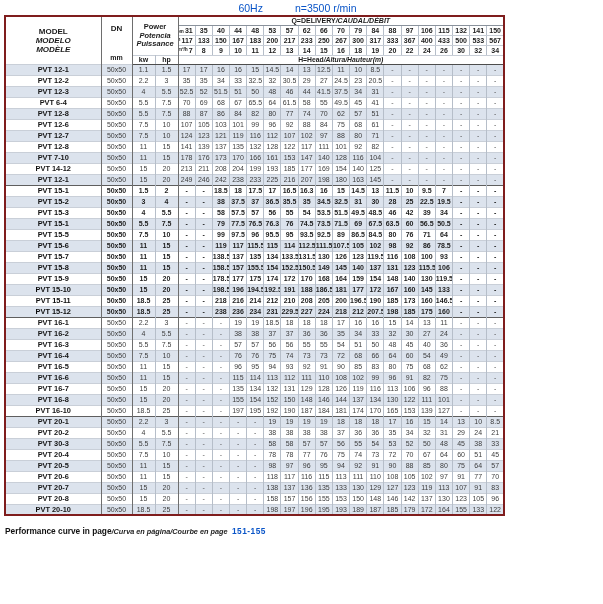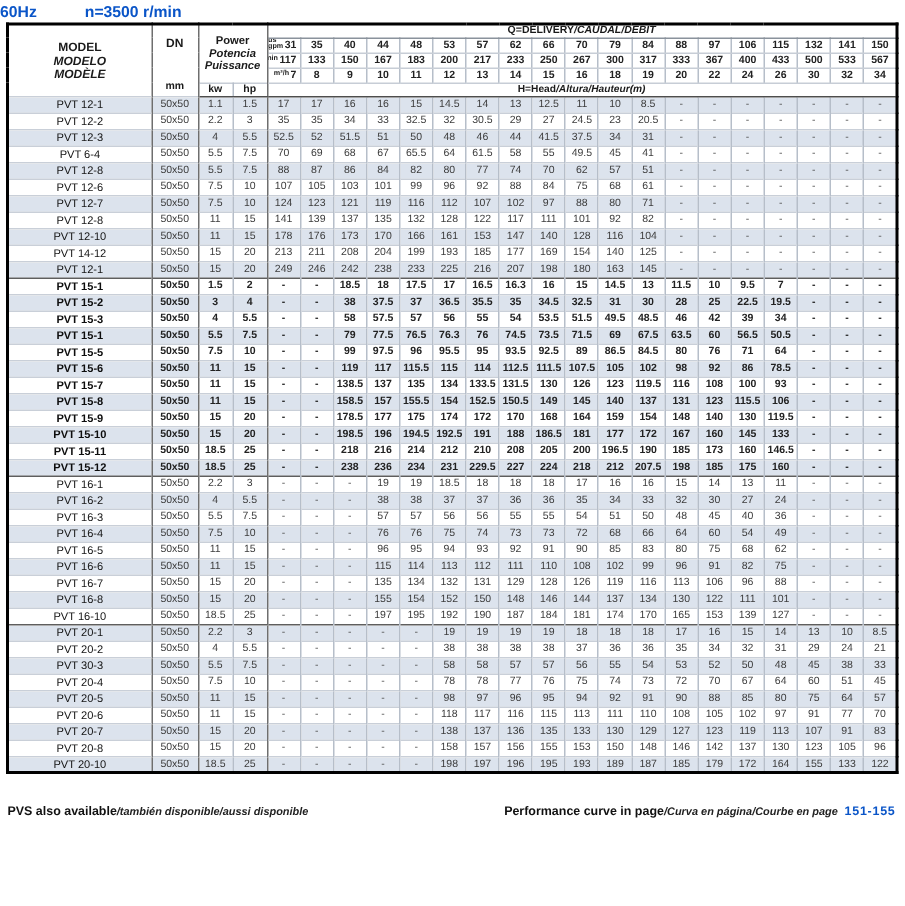--- a/index.html
+++ b/index.html
@@ -4,29 +4,29 @@
 <style>
   * { box-sizing: border-box; }
   html,body { margin:0; padding:0; }
   body {
     width:603px; height:604px; overflow:hidden;
     background:#ffffff;
     font-family:"Liberation Sans", sans-serif;
     -webkit-font-smoothing:antialiased;
   }
   .topline {
-    height:14px; text-align:left; padding:2px 8px 0 0;
-    font-size:10.5px; font-weight:bold; color:#0a55c8;
+    height:14px; text-align:center; padding:2px 8px 0 0;
+    font-size:10.5px; font-weight:normal; color:#0a55c8;
   }
   .topline .freq { margin-right:32px; }
 
   table.spec {
     border-collapse:collapse; table-layout:fixed;
-    width:595px; margin:1px 4px 14px 4px;
-    border:2px solid #000000;
+    width:501px; margin:1px 4px 4px 4px;
+    border:2px solid #7f1d1d;
   }
   col.c-model{width:96px} col.c-dn{width:31px} col.c-kw{width:23px} col.c-hp{width:23px}
 
   th, td { padding:0; margin:0; text-align:center; vertical-align:middle; overflow:hidden; white-space:nowrap; }
 
   
   thead th { background:#fff; font-size:7px; color:#1a1a1a; }
   th.model-h { font-size:8px; font-weight:bold; line-height:9px; border-right:1px solid #6e6e6e; }
   th.model-h .it { font-style:italic; }
   th.dn-h { border-right:1px solid #6e6e6e; font-weight:bold; font-size:8px; }
@@ -45,21 +45,21 @@
   th.kw-h { border-right:1px solid #b6bec9; }
   th.hp-h { border-right:1px solid #6e6e6e; }
   th.h-title { font-size:6.8px; font-weight:bold; }
   th.h-title .it { font-style:italic; }
 
   
   tbody td { height:11px; font-size:7px; color:#3c3c3c;
     border-right:1px solid #b6bec9; border-top:1px solid #c9cfd8; }
   tbody td:last-child { border-right:none; }
   tbody tr.shade td { background:#dce3ed; }
-  tbody td.model { font-weight:normal; color:#141414; font-size:7.4px; border-right:1px solid #6e6e6e; }
+  tbody td.model { font-weight:bold; color:#141414; font-size:7.4px; border-right:1px solid #6e6e6e; }
   tbody td.dn { border-right:1px solid #6e6e6e; }
   tbody td.kw { }
   tbody td.hp { border-right:1px solid #6e6e6e; }
   tbody tr.gstart td { border-top:1.5px solid #5e5e5e; }
   tbody tr.boldrow td { font-weight:bold; color:#222; }
   tbody tr.boldrow td.model { color:#0d0d0d; }
   tbody td.dash { color:#555; }
 
   .footer { display:flex; justify-content:space-between; align-items:flex-start;
     margin:4px 6px 0 5px; }
@@ -404,21 +404,21 @@
         <td class="val">82</td>
         <td class="val dash">-</td>
         <td class="val dash">-</td>
         <td class="val dash">-</td>
         <td class="val dash">-</td>
         <td class="val dash">-</td>
         <td class="val dash">-</td>
         <td class="val dash">-</td>
       </tr>
       <tr class="shade">
-        <td class="model">PVT 12-10</td>
+        <td class="model">PVT 7-10</td>
         <td class="dn">50x50</td>
         <td class="kw">11</td>
         <td class="hp">15</td>
         <td class="val">178</td>
         <td class="val">176</td>
         <td class="val">173</td>
         <td class="val">170</td>
         <td class="val">166</td>
         <td class="val">161</td>
         <td class="val">153</td>
@@ -1232,20 +1232,17 @@
         <td class="val">172</td>
         <td class="val">164</td>
         <td class="val">155</td>
         <td class="val">133</td>
         <td class="val">122</td>
       </tr>
     </tbody>
 </table>
 
 <div class="footer">
-  <div class="fleft">
-    <span class="main">PVS also available</span><span class="rest">/también disponible/aussi disponible</span>
-  </div>
   <div class="fright">
     <span class="main">Performance curve in page</span><span class="rest">/Curva en página/Courbe en page</span>
     <span class="pages">151-155</span>
   </div>
 </div>
 
 </body></html>

